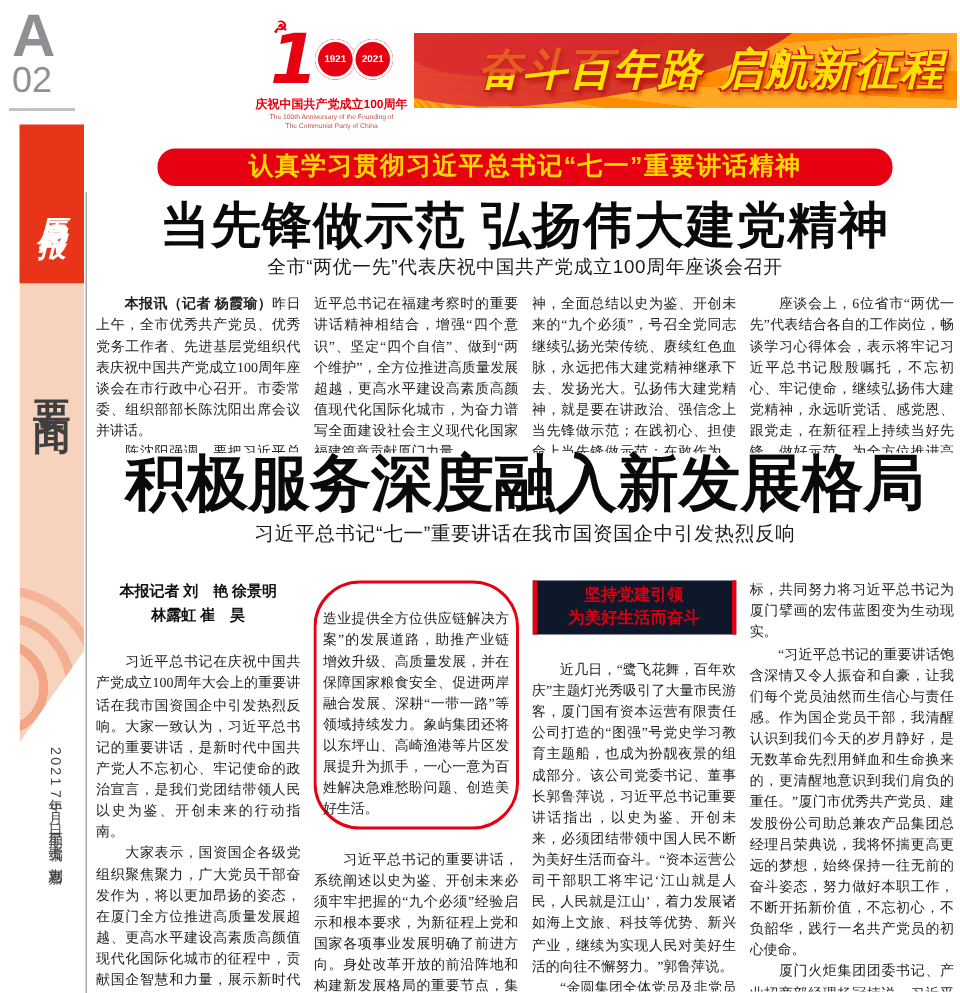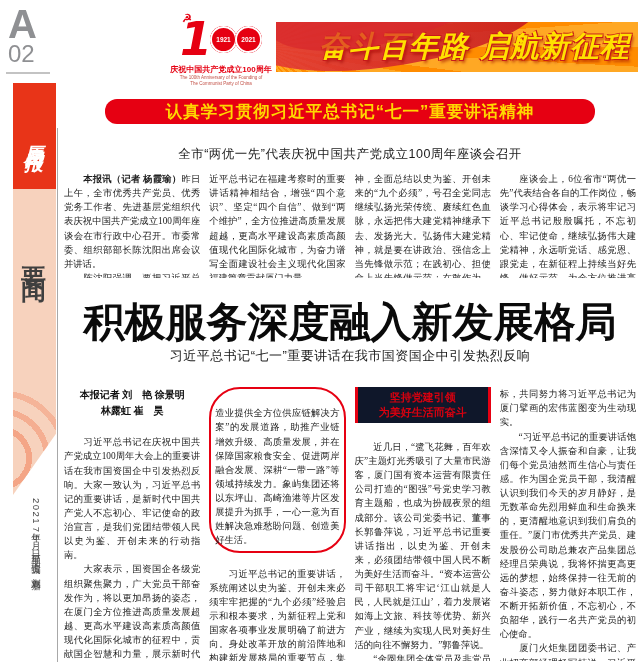--- a/index.html
+++ b/index.html
@@ -51,21 +51,21 @@
   .slogan-text{position:relative;font-size:29px;font-weight:900;font-style:italic;color:#ffe100;
        font-family:"DejaVu Sans",sans-serif;white-space:nowrap;letter-spacing:1px;
        text-shadow:1px 1px 0 #c81a1a,-1px 1px 0 #c81a1a,1px -1px 0 #c81a1a,2px 3px 3px rgba(150,0,0,.55);}
   .theme-strip{position:absolute;left:105px;top:99px;width:490px;height:25px;background:#e60012;
        color:#ffd800;font-weight:bold;font-size:16.5px;text-align:center;line-height:25px;
        letter-spacing:1px;border-radius:12px;}
   
   .article1{position:absolute;left:64px;top:132px;width:572px;}
   .headline1{font-size:33px;font-weight:900;color:#0a0a0a;text-align:center;letter-spacing:1px;
        line-height:1.1;white-space:nowrap;}
-  .subhead1{margin-top:14px;text-align:center;font-size:12.5px;color:#1a1a1a;letter-spacing:.5px;}
+  .subhead1{margin-top:2px;text-align:center;font-size:12.5px;color:#1a1a1a;letter-spacing:.5px;}
   .cols{display:flex;gap:9px;margin-top:9px;}
   .col{flex:1;font-size:9.3px;line-height:1.52;text-align:justify;color:#222;
        white-space:pre-line;font-family:"Liberation Serif",serif;overflow:hidden;}
   .cols1-wrap{height:106px;overflow:hidden;}
   .bold{font-weight:bold;}
   
   .article2{position:absolute;left:64px;top:301px;width:572px;}
   .headline2{font-size:41px;font-weight:900;color:#0a0a0a;text-align:center;letter-spacing:0;
        line-height:1.05;white-space:nowrap;}
   .subhead2{margin-top:3px;text-align:center;font-size:13px;color:#1a1a1a;letter-spacing:.5px;}
@@ -108,20 +108,21 @@
   <div class="logo-caption-en">The Communist Party of China</div>
 </div>
 
 <div class="slogan">
   <span class="slogan-text">奋斗百年路 启航新征程</span>
 </div>
 
 <div class="theme-strip">认真学习贯彻习近平总书记“七一”重要讲话精神</div>
 
 <div class="article1">
+  <div class="headline1">当先锋做示范 弘扬伟大建党精神</div>
   <div class="subhead1">全市“两优一先”代表庆祝中国共产党成立100周年座谈会召开</div>
   <div class="cols cols1-wrap">
     <div class="col"><span class="bold">　　本报讯（记者 杨霞瑜）</span><span>昨日上午，全市优秀共产党员、优秀党务工作者、先进基层党组织代表庆祝中国共产党成立100周年座谈会在市行政中心召开。市委常委、组织部部长陈沈阳出席会议并讲话。
 　　陈沈阳强调，要把习近平总书记在庆祝中国共产党成立100周年大会上的重要讲话精神与深入学习贯彻习</span></div>
     <div class="col">近平总书记在福建考察时的重要讲话精神相结合，增强“四个意识”、坚定“四个自信”、做到“两个维护”，全方位推进高质量发展超越，更高水平建设高素质高颜值现代化国际化城市，为奋力谱写全面建设社会主义现代化国家福建篇章贡献厦门力量。
 　　陈沈阳指出，习近平总书记“七一”重要讲话，精辟概括了伟大建党精</div>
     <div class="col">神，全面总结以史为鉴、开创未来的“九个必须”，号召全党同志继续弘扬光荣传统、赓续红色血脉，永远把伟大建党精神继承下去、发扬光大。弘扬伟大建党精神，就是要在讲政治、强信念上当先锋做示范；在践初心、担使命上当先锋做示范；在敢作为、善作为上当先锋做示范；在转作风、树形象上当先锋做示范。</div>
     <div class="col">　　座谈会上，6位省市“两优一先”代表结合各自的工作岗位，畅谈学习心得体会，表示将牢记习近平总书记殷殷嘱托，不忘初心、牢记使命，继续弘扬伟大建党精神，永远听党话、感党恩、跟党走，在新征程上持续当好先锋、做好示范，为全方位推进高质量发展超越，更高水平建设高素质高颜值现代化国际化城市不懈努力。</div>
   </div>
 </div>

